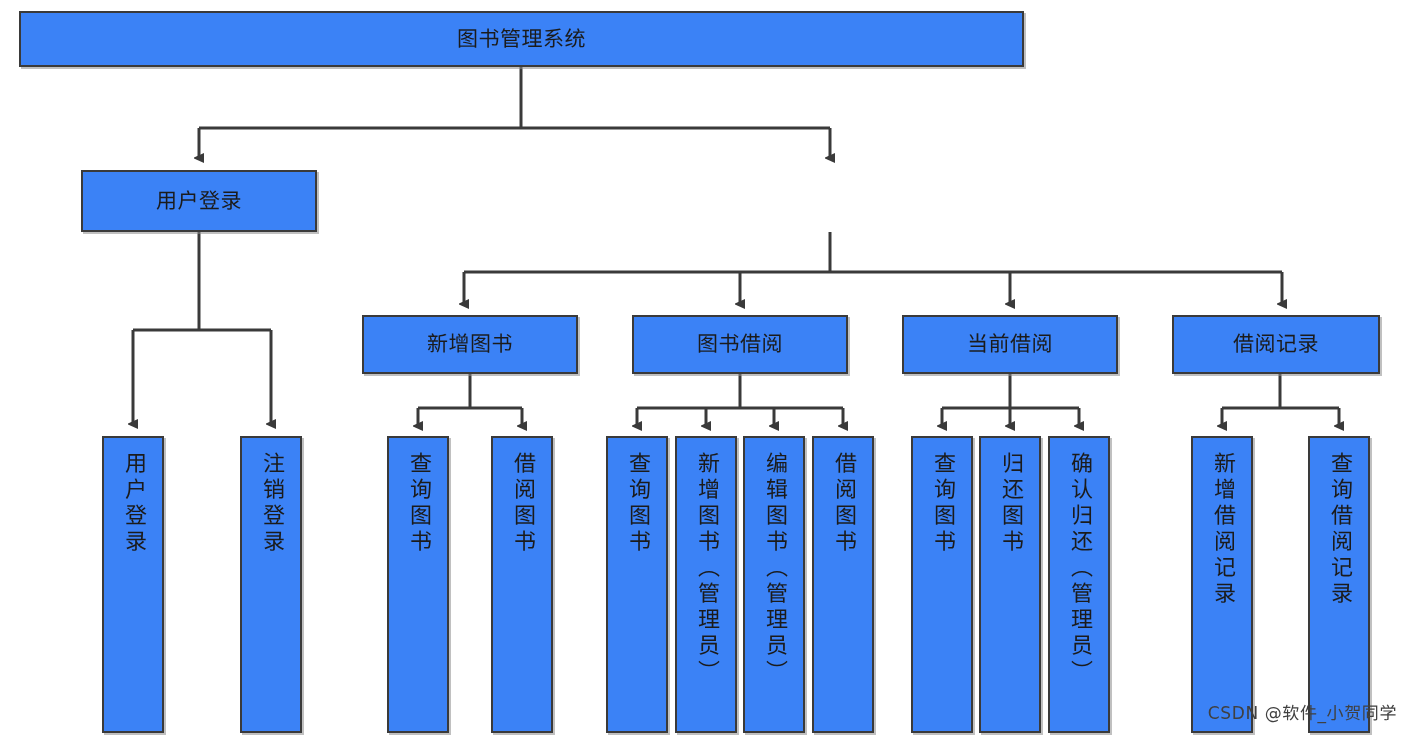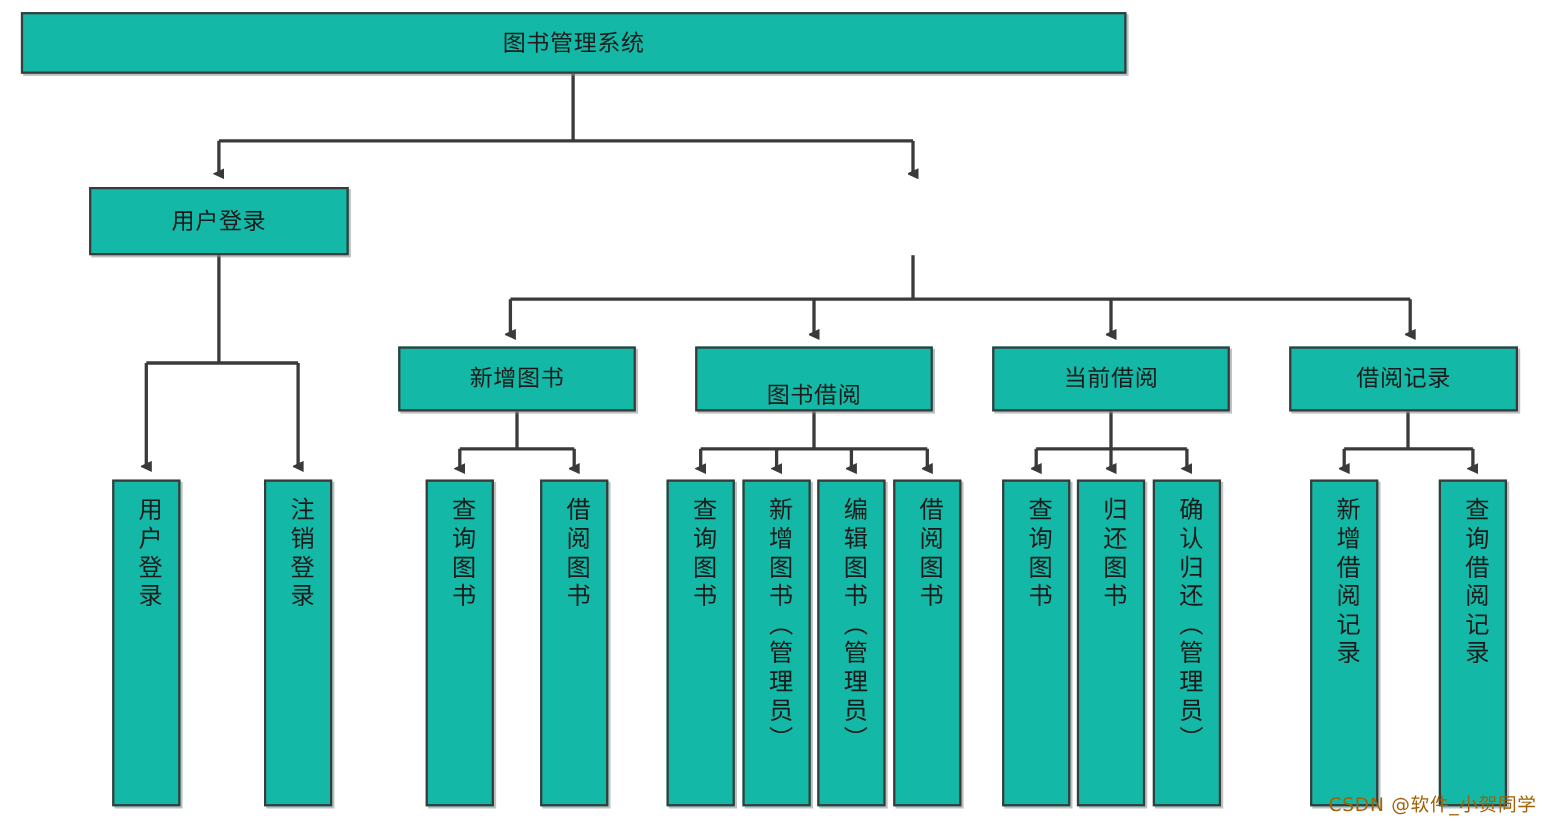--- a/index.html
+++ b/index.html
@@ -14,21 +14,21 @@
   #diagram-root{
     position:absolute;left:0;top:0;width:1405px;height:747px;
   }
   svg.connectors{
     position:absolute;left:0;top:0;width:1405px;height:747px;
     pointer-events:none;
   }
   .node{
     position:absolute;
     box-sizing:border-box;
-    background:#14b8a6;
+    background:#3b82f6;
     border:2px solid #3a3a3a;
     display:flex;
     align-items:center;
     justify-content:center;
     z-index:2;
   }
   .node.shadowed{
     box-shadow:2px 2px 0 rgba(140,140,140,0.55);
   }
   .node-label{
@@ -50,23 +50,23 @@
     text-orientation:upright;
     -webkit-writing-mode:vertical-rl;
     white-space:nowrap;
     font-size:22px;
     letter-spacing:4px;
     line-height:1;
   }
   #watermark{
     position:absolute;
     right:8px;
-    bottom:5px;
+    bottom:23px;
     font-size:17px;
-    color:#a16207;
+    color:#404040;
     letter-spacing:0.6px;
     z-index:5;
     white-space:nowrap;
     user-select:none;
   }
 </style>
 </head>
 <body>
 
 <div id="diagram-root">
@@ -130,21 +130,21 @@
 
   <div class="node shadowed" style="left:81px;top:170px;width:236px;height:62px;">
     <span class="node-label">用户登录</span>
   </div>
 
 
   <div class="node shadowed" style="left:362px;top:315px;width:216px;height:59px;">
     <span class="node-label">新增图书</span>
   </div>
 
-  <div class="node shadowed" style="left:632px;top:315px;width:216px;height:59px;align-items:flex-end;">
+  <div class="node shadowed" style="left:632px;top:315px;width:216px;height:59px;">
     <span class="node-label">图书借阅</span>
   </div>
 
   <div class="node shadowed" style="left:902px;top:315px;width:216px;height:59px;">
     <span class="node-label">当前借阅</span>
   </div>
 
   <div class="node shadowed" style="left:1172px;top:315px;width:208px;height:59px;">
     <span class="node-label">借阅记录</span>
   </div>

